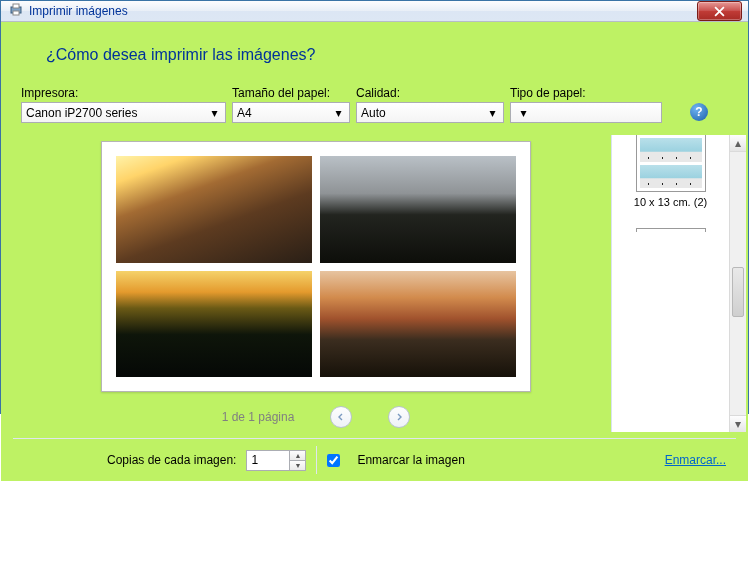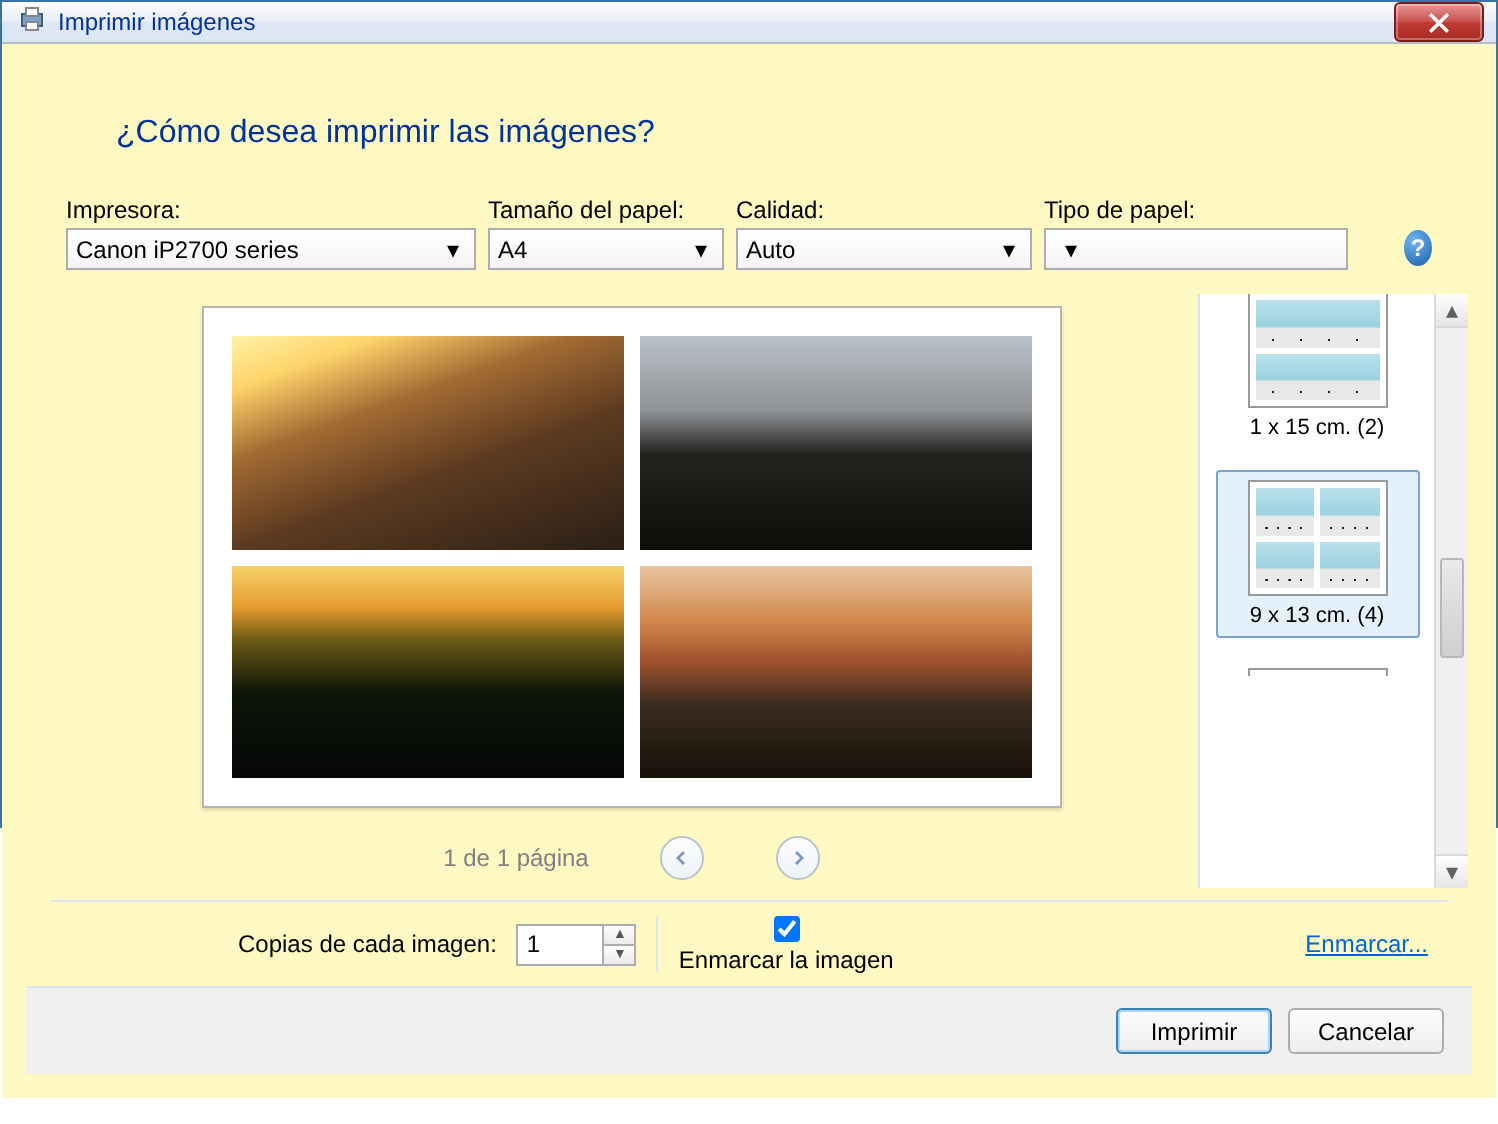--- a/index.html
+++ b/index.html
@@ -5,21 +5,21 @@
   * { box-sizing: border-box; margin: 0; padding: 0; font-family: "Segoe UI", Tahoma, sans-serif; font-size: 12px; }
   body { background: #fff; width: 749px; height: 562px; overflow: hidden; }
   .window { width: 749px; height: 414px; border: 1px solid #3a73a5; background: #fff; display: flex; flex-direction: column; }
   .titlebar { height: 30px; background: linear-gradient(#fdfdfe, #e9eff7 48%, #dce6f4 52%, #dde7f4); display: flex; align-items: center; border-bottom: 1px solid #b6bdc7; }
   .titlebar .ticon { margin: 0 6px 0 8px; }
   .titlebar .ttxt { color: #003399; font-size: 12px; }
   .titlebar .spacer { flex: 1; }
   .closebtn { width: 45px; height: 20px; margin-right: 6px; border-radius: 3px; background: linear-gradient(#e79996, #c9524f 48%, #c03b36 52%, #a82b26); border: 1px solid #7a1c18; display: flex; align-items: center; justify-content: center; color: #fff; box-shadow: inset 0 0 0 1px rgba(255,255,255,.3); cursor: pointer; }
   .closebtn svg { width: 11px; height: 11px; }
 
-  .content { flex: 1; background: #fef9c3; padding: 12px; display: flex; flex-direction: column; }
+  .content { flex: 1; background: #bef264; padding: 0; display: flex; flex-direction: column; }
   .question { font-size: 16px; color: #003399; padding: 24px 0 22px 45px; }
 
   .settings-row { display: flex; gap: 6px; padding: 0 20px 6px 20px; align-items: flex-end; }
   .settings-col { display: flex; flex-direction: column; gap: 2px; }
   .settings-col.printer { flex: 0 0 205px; }
   .settings-col.size { flex: 0 0 118px; }
   .settings-col.quality { flex: 0 0 148px; }
   .settings-col.ptype { flex: 0 0 152px; }
   .settings-col label { color: #000; font-size: 12px; }
   .combo { height: 21px; border: 1px solid #abadb3; background: linear-gradient(#fff,#f4f4f4); display: flex; align-items: center; padding: 0 2px 0 4px; cursor: pointer; }
@@ -58,21 +58,21 @@
   .sep { height: 1px; background: #dfe6ef; margin: 6px 12px 0 12px; }
 
   .copies-row { display: flex; align-items: center; height: 42px; padding: 0 22px; gap: 10px; }
   .copies-row .clbl { color: #000; margin-left: 84px; }
   .copies-input { display: flex; align-items: center; }
   .copies-input input { width: 44px; height: 21px; border: 1px solid #abadb3; padding: 0 4px; font-size: 12px; }
   .spinner { display: flex; flex-direction: column; }
   .spinner .sp { width: 16px; height: 10.5px; border: 1px solid #abadb3; border-left: none; background: linear-gradient(#fdfdfe,#eaeaea); display:flex; align-items:center; justify-content:center; font-size:7px; color:#555; cursor:pointer; }
   .spinner .sp:first-child { border-bottom: none; }
   .vsep { width: 1px; height: 28px; background: #dfe6ef; }
-  .chkrow { display: flex; align-items: center; gap: 2px; flex-direction: column; }
+  .chkrow { display: flex; align-items: center; gap: 17px; }
   .chkrow input { width:13px; height:13px; }
   .copies-row .spacer2 { flex: 1; }
   .opciones { color: #0066cc; text-decoration: underline; cursor: pointer; }
 
   .footer { height: 44px; border-top: 1px solid #dfe6ef; background: #f0f0f0; display: flex; align-items: center; justify-content: flex-end; gap: 8px; padding: 0 14px; }
   .btn { height: 23px; min-width: 78px; padding: 0 12px; border: 1px solid #acacac; background: linear-gradient(#fdfdfe,#ededed); border-radius: 3px; cursor: pointer; font-size: 12px; }
   .btn.default { border: 1px solid #3c7fb1; box-shadow: inset 0 0 0 1px #a5d7ff; }
 </style>
 </head>
 <body>
@@ -152,30 +152,21 @@
         </div>
       </div>
 
       <div class="layouts-panel">
         <div class="layouts-inner">
           <div class="layout-item">
             <div class="layout-thumb two">
               <div class="mini"></div>
                 <div class="mini"></div>
             </div>
-            <div class="layout-label">1 x 15 cm. (2)</div>
-          </div>
-          <div class="layout-item selected">
-            <div class="layout-thumb four">
-              <div class="mini"></div>
-                <div class="mini"></div>
-                <div class="mini"></div>
-                <div class="mini"></div>
-            </div>
-            <div class="layout-label">9 x 13 cm. (4)</div>
+            <div class="layout-label">10 x 13 cm. (2)</div>
           </div>
           <div class="layout-item" style="height:10px; overflow:hidden;">
             <div class="layout-thumb two" style="height:8px; padding:1px;">
             </div>
           </div>
         </div>
         <div class="vscroll">
           <div class="sbtn">▴</div>
           <div class="strack">
             <div class="sthumb"></div>
@@ -198,18 +189,14 @@
       </div>
       <div class="vsep"></div>
       <label class="chkrow">
         <input type="checkbox" checked="" style="">
         <span>Enmarcar la imagen</span>
       </label>
       <span class="spacer2"></span>
       <a class="opciones">Enmarcar...</a>
     </div>
 
-    <div class="footer">
-      <button class="btn default">Imprimir</button>
-      <button class="btn">Cancelar</button>
-    </div>
   </div>
 </div>
 
 </body></html>

